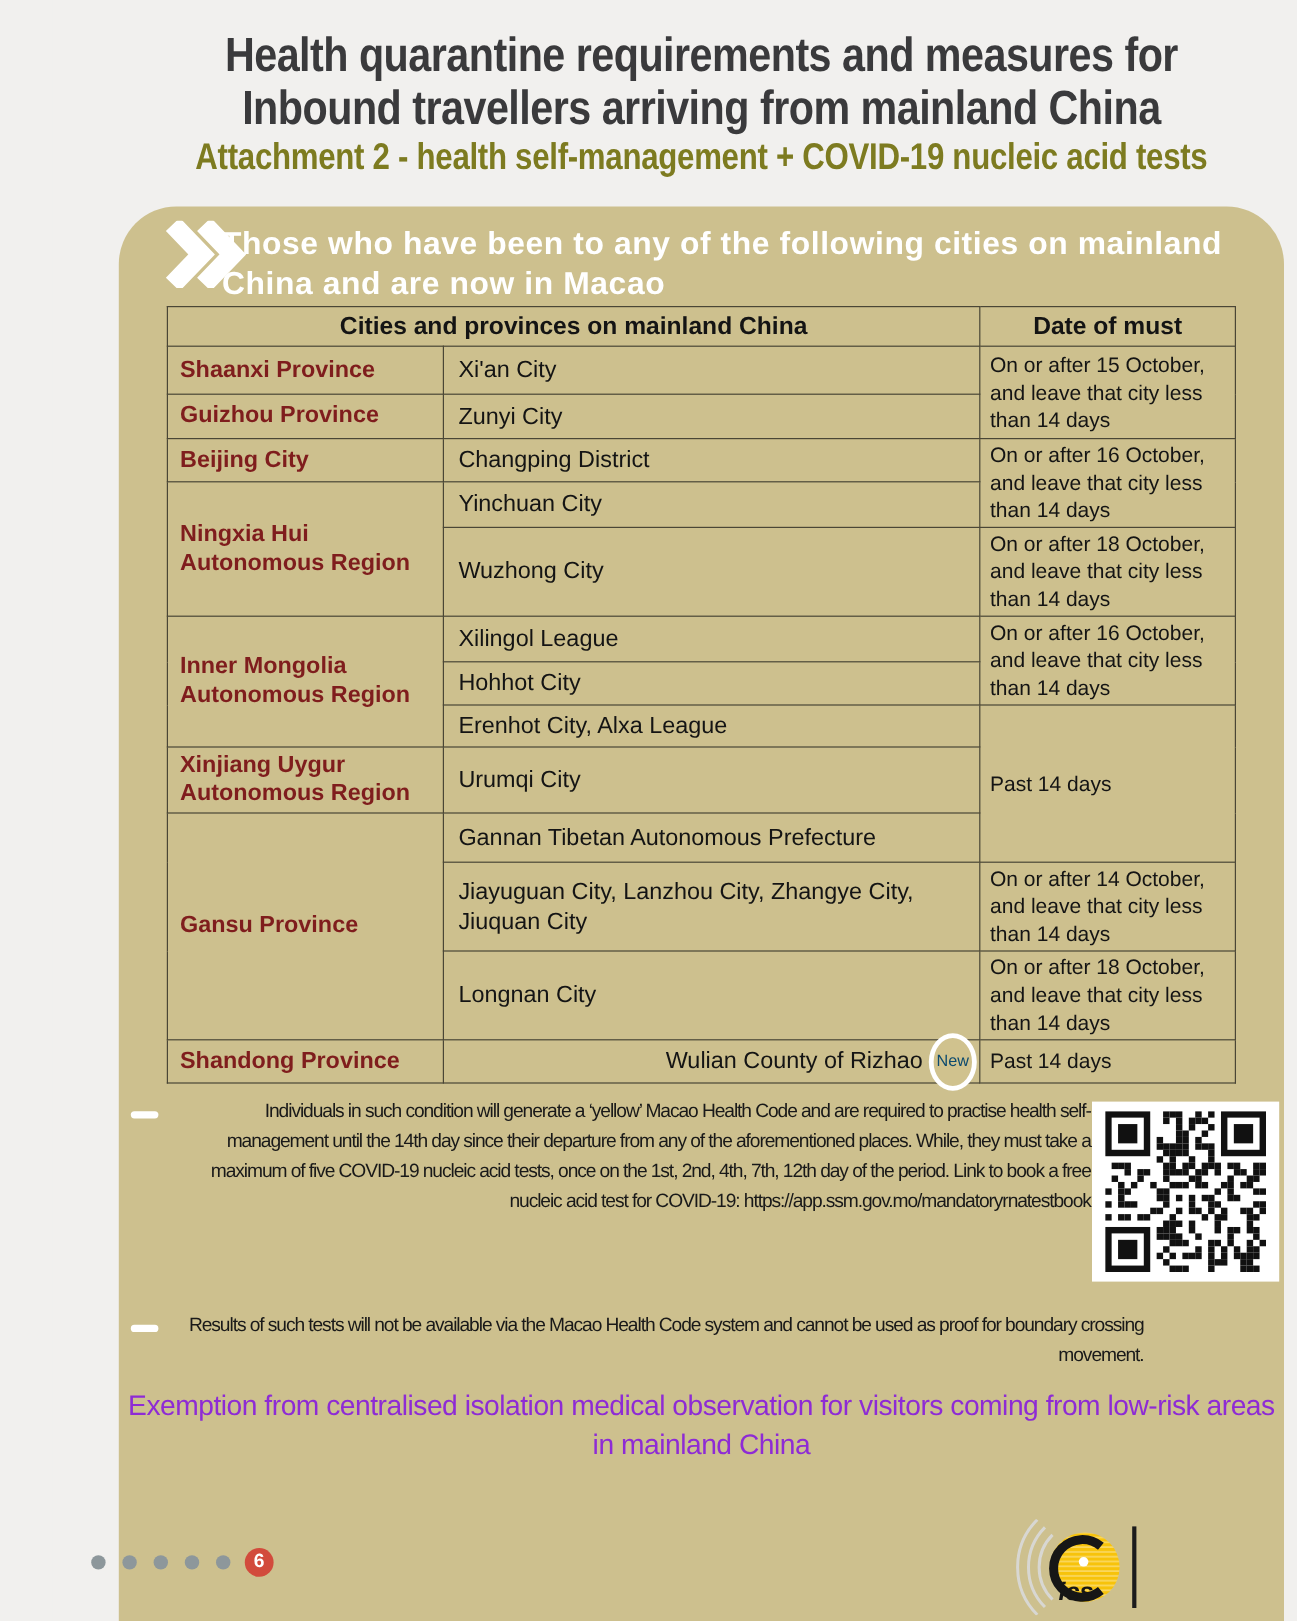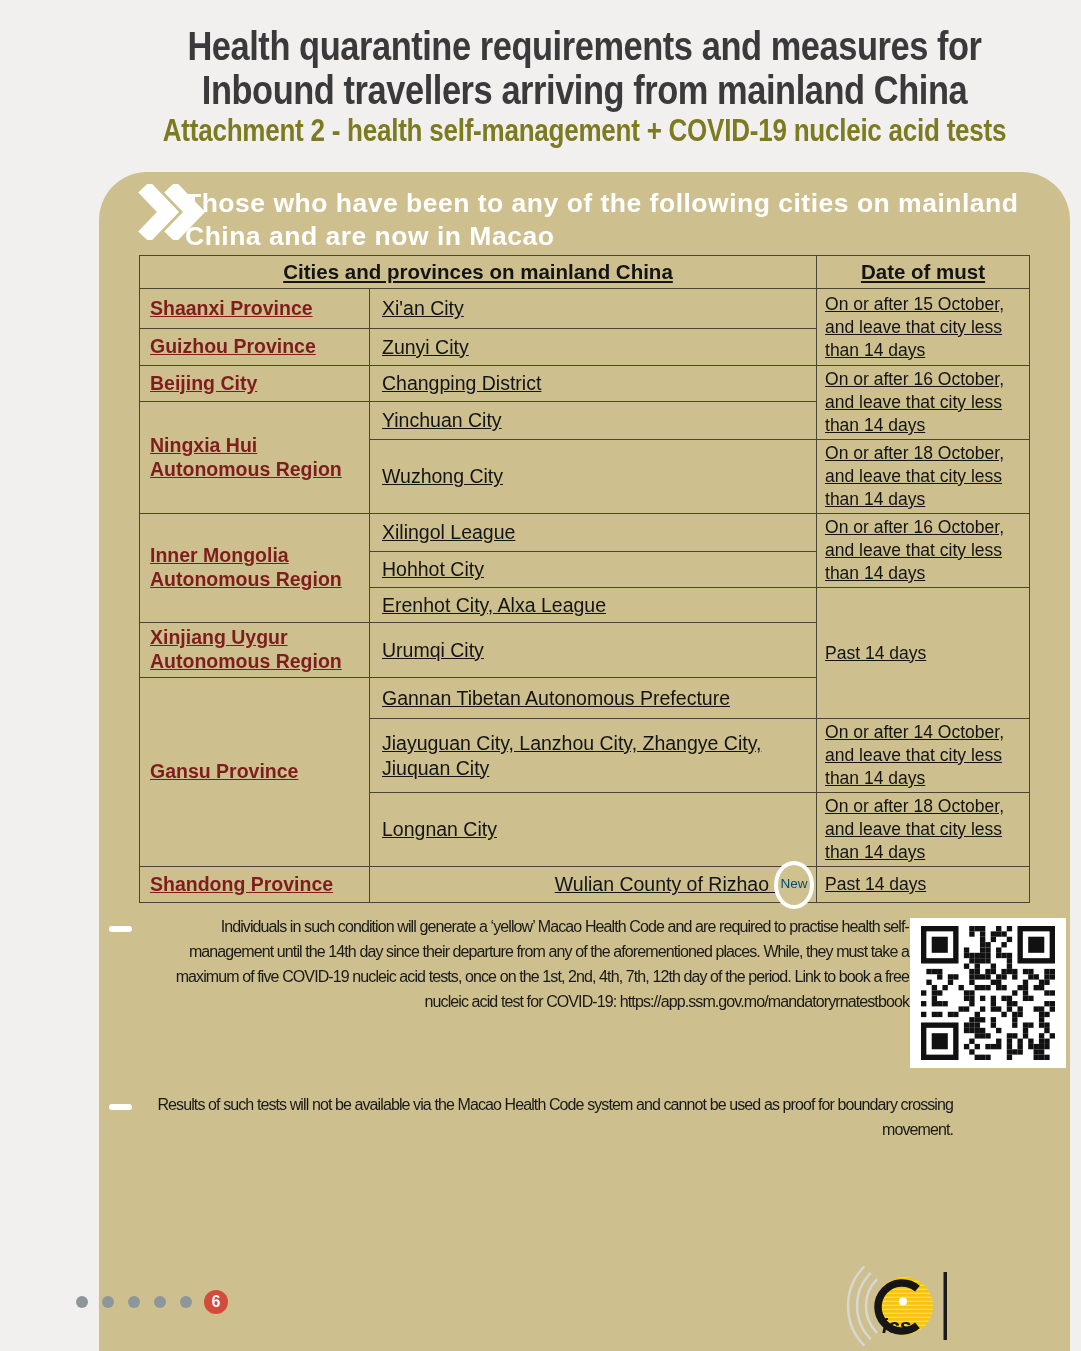--- a/index.html
+++ b/index.html
@@ -17,21 +17,21 @@
   
   .panel{position:absolute;left:55px;top:172px;width:971px;height:1304px;
          background:#CDC08E;border-radius:48px;}
   .panel-heading-text{position:absolute;left:86px;top:15px;width:852px;
          color:#fff;font-weight:bold;font-size:26.5px;line-height:33px;letter-spacing:.5px;}
   .chevrons{position:absolute;left:36px;top:12px;}
 
   
   table.cities{position:absolute;left:40px;top:83px;width:890px;
          border-collapse:collapse;table-layout:fixed;}
-  table.cities th,table.cities td{border:1.5px solid #4A4636;vertical-align:middle;text-decoration:underline;}
+  table.cities th,table.cities td{border:1.5px solid #4A4636;vertical-align:middle;}
   th.hdr{font-size:20.5px;font-weight:bold;color:#141414;text-align:center;padding:2px 4px;}
   td.prov{color:#7f1d1d;font-weight:bold;font-size:19.5px;padding:2px 4px 2px 10px;line-height:1.22;}
   td.city{font-size:19.5px;color:#141414;padding:2px 8px 2px 12px;line-height:1.25;}
   td.date{font-size:17.5px;color:#141414;padding:2px 4px 2px 8px;line-height:23px;}
   td.rel{position:relative;text-align:right;}
   .new-badge{position:absolute;right:2px;top:50%;transform:translateY(-50%);
          width:40px;height:48px;border-radius:50%;border:4px solid #fff;background:#D0C28E;
          display:flex;align-items:center;justify-content:center;
          font-size:13.5px;color:#0c4a6e;z-index:2;}
 
@@ -361,20 +361,21 @@
           <rect x="107.2" y="10.72" width="16.080000000000002" height="16.080000000000002" fill="#111"></rect>
           <rect x="0" y="96.48" width="37.52" height="37.52" fill="#111"></rect>
           <rect x="5.36" y="101.84" width="26.8" height="26.8" fill="#fff"></rect>
           <rect x="10.72" y="107.2" width="16.080000000000002" height="16.080000000000002" fill="#111"></rect>
         </svg>
     </div>
 
     <span class="dash dash2"></span>
     <p class="note note2">Results of such tests will not be available via the Macao Health Code system and cannot be used as proof for boundary crossing movement.</p>
 
+    <div class="exemption">Exemption from centralised isolation medical observation for visitors coming from low-risk areas in mainland China</div>
   </section>
 
   <div class="dots">
     <span class="dot"></span>
     <span class="dot"></span>
     <span class="dot"></span>
     <span class="dot"></span>
     <span class="dot"></span>
     <span class="page-badge">6</span>
   </div>

